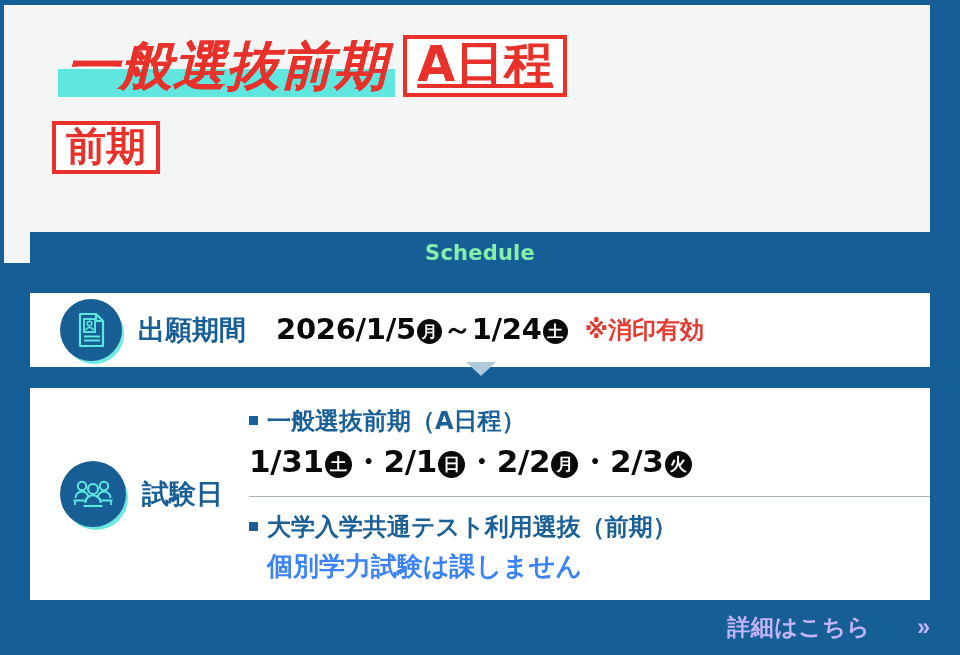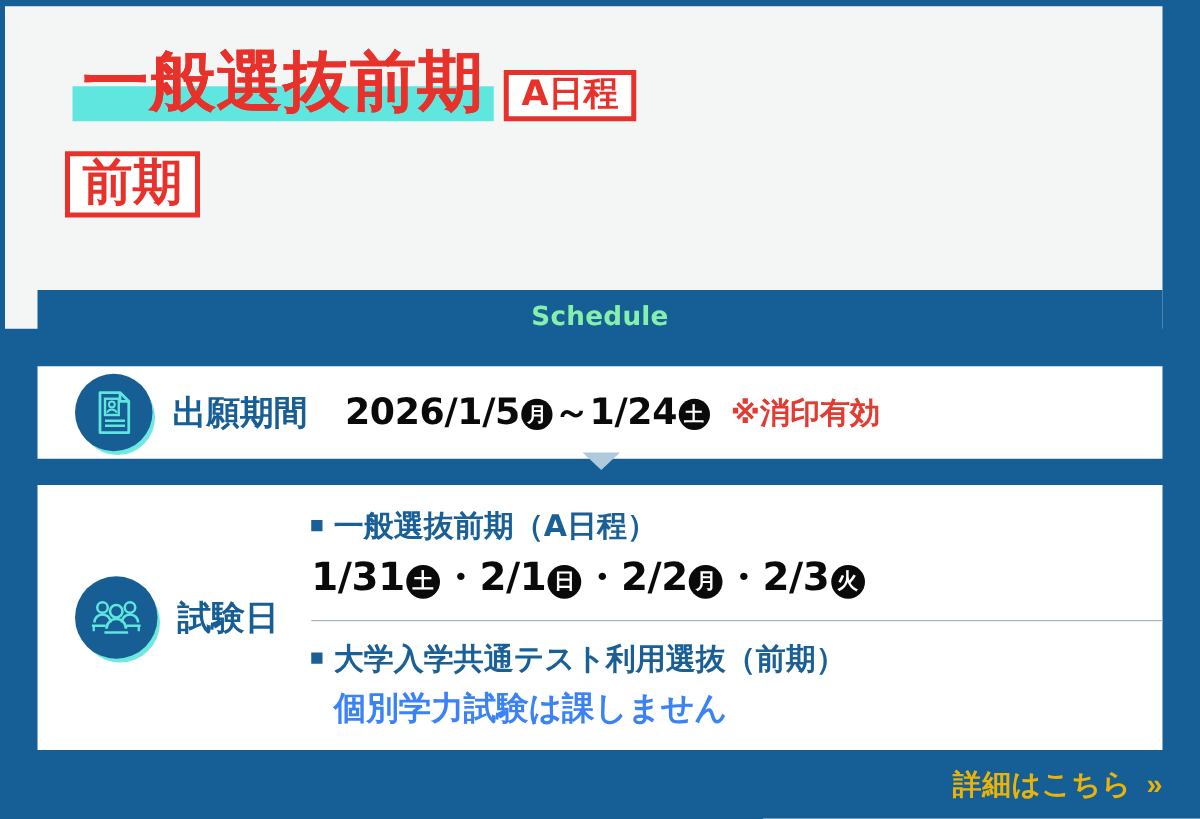--- a/index.html
+++ b/index.html
@@ -60,21 +60,21 @@
     font-weight: 800;
     letter-spacing: 0.01em;
     font-family: "DejaVu Sans", "Liberation Sans", sans-serif;
     text-shadow: 0 0 0.4px #E8312A;
   }
 
   #title-line-1 {
     left: 62px;
     top: 30px;
   }
-  #title-line-1 .hl-text { font-size: 53px; line-height: 62px; }
+  #title-line-1 .hl-text { font-size: 53px; line-height: 62px; font-style: italic; }
   #title-line-1 .hl-bar  { height: 28px; bottom: 0px; }
 
   #title-line-2 {
     left: 34px;
     top: 116px;
   }
   #title-line-2 .hl-text { font-size: 54px; line-height: 64px; }
   #title-line-2 .hl-bar  { height: 28px; bottom: -1px; }
 
   .boxed-tag {
@@ -83,21 +83,21 @@
     background: #FFFFFF;
     color: #E8312A;
     font-weight: 800;
     font-family: "DejaVu Sans", "Liberation Sans", sans-serif;
     padding: 1px 10px 4px 10px;
     margin-left: 16px;
     position: relative;
     z-index: 2;
     line-height: 1;
   }
-  #tag-a-nittei { font-size: 28px; }
+  #tag-a-nittei { font-size: 49px; text-decoration: underline; }
   #tag-zenki    { font-size: 40px; margin-left: 14px; }
 
   
   .schedule-bar {
     position: absolute;
     left: 30px;
     top: 232px;
     width: 900px;
     height: 42px;
     background: #155E96;
@@ -253,22 +253,23 @@
     font-family: "DejaVu Sans", "Liberation Sans", sans-serif;
   }
 
   
   .footer-link {
     position: absolute;
     right: 30px;
     bottom: 12px;
     display: flex;
     align-items: center;
-    color: #eab308;
+    color: #c4b5fd;
     cursor: pointer;
+    gap: 35px;
   }
   .footer-link .txt {
     font-size: 23px;
     font-weight: 800;
     letter-spacing: 0.02em;
     font-family: "DejaVu Sans", "Liberation Sans", sans-serif;
   }
   .footer-link .chev {
     margin-left: 12px;
     font-size: 23px;

